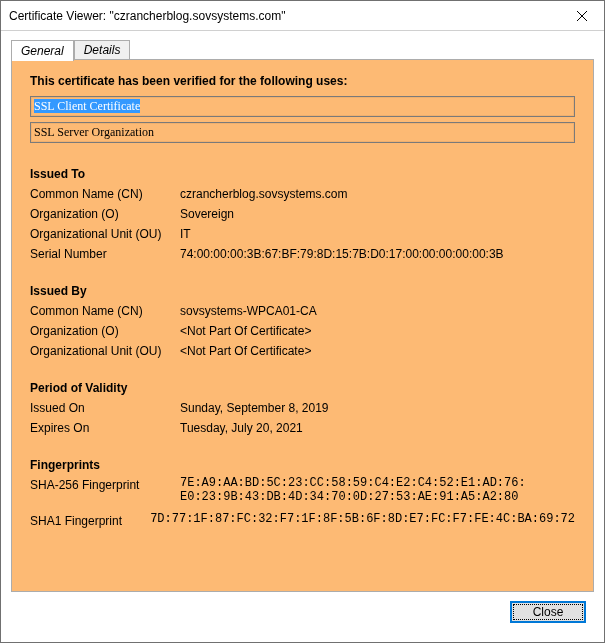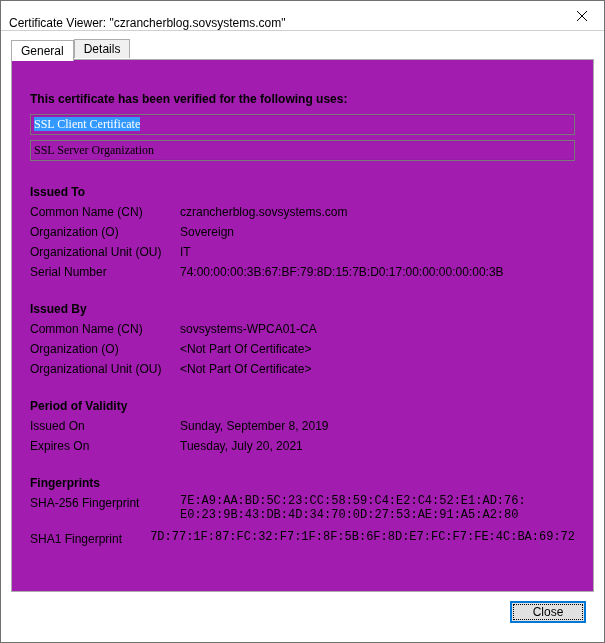--- a/index.html
+++ b/index.html
@@ -15,21 +15,21 @@
     height: 643px;
     border: 1px solid #707070;
     background: #fff;
     display: flex;
     flex-direction: column;
     position: relative;
   }
   .titlebar {
     height: 30px;
     display: flex;
-    align-items: flex-end;
+    align-items: center;
     padding-left: 8px;
     border-bottom: 1px solid #d0d0d0;
   }
   .titlebar-text {
     flex: 1;
     font-size: 12px;
   }
   .titlebar-close {
     width: 45px;
     height: 29px;
@@ -41,24 +41,25 @@
   .titlebar-close svg { display: block; }
   .client {
     flex: 1;
     background: #fff;
     padding: 8px 10px 10px 10px;
     display: flex;
     flex-direction: column;
   }
   .tabstrip {
     display: flex;
-    align-items: flex-start;
+    align-items: center;
     height: 20px;
     position: relative;
     z-index: 2;
+    font-style: italic;
   }
   .tab {
     padding: 2px 9px 2px 9px;
     border: 1px solid #ACACAC;
     border-bottom: none;
     background: #fff;
     font-size: 12px;
     margin-right: 0px;
     position: relative;
     cursor: default;
@@ -68,23 +69,23 @@
     padding: 3px 9px 3px 9px;
     top: 1px;
     z-index: 3;
   }
   .tab.inactive {
     background: #f0f0f0;
     top: 0;
   }
   .tabpanel {
     border: 1px solid #ACACAC;
-    background: #a21caf;
+    background: #fdba74;
     flex: 1;
-    padding: 32px 18px 18px 18px;
+    padding: 14px 18px 18px 18px;
     position: relative;
     z-index: 1;
   }
   .verified-heading {
     font-weight: 700;
     font-size: 12px;
     margin-bottom: 8px;
   }
   .use-box {
     border: 1px solid #7A7A7A;

